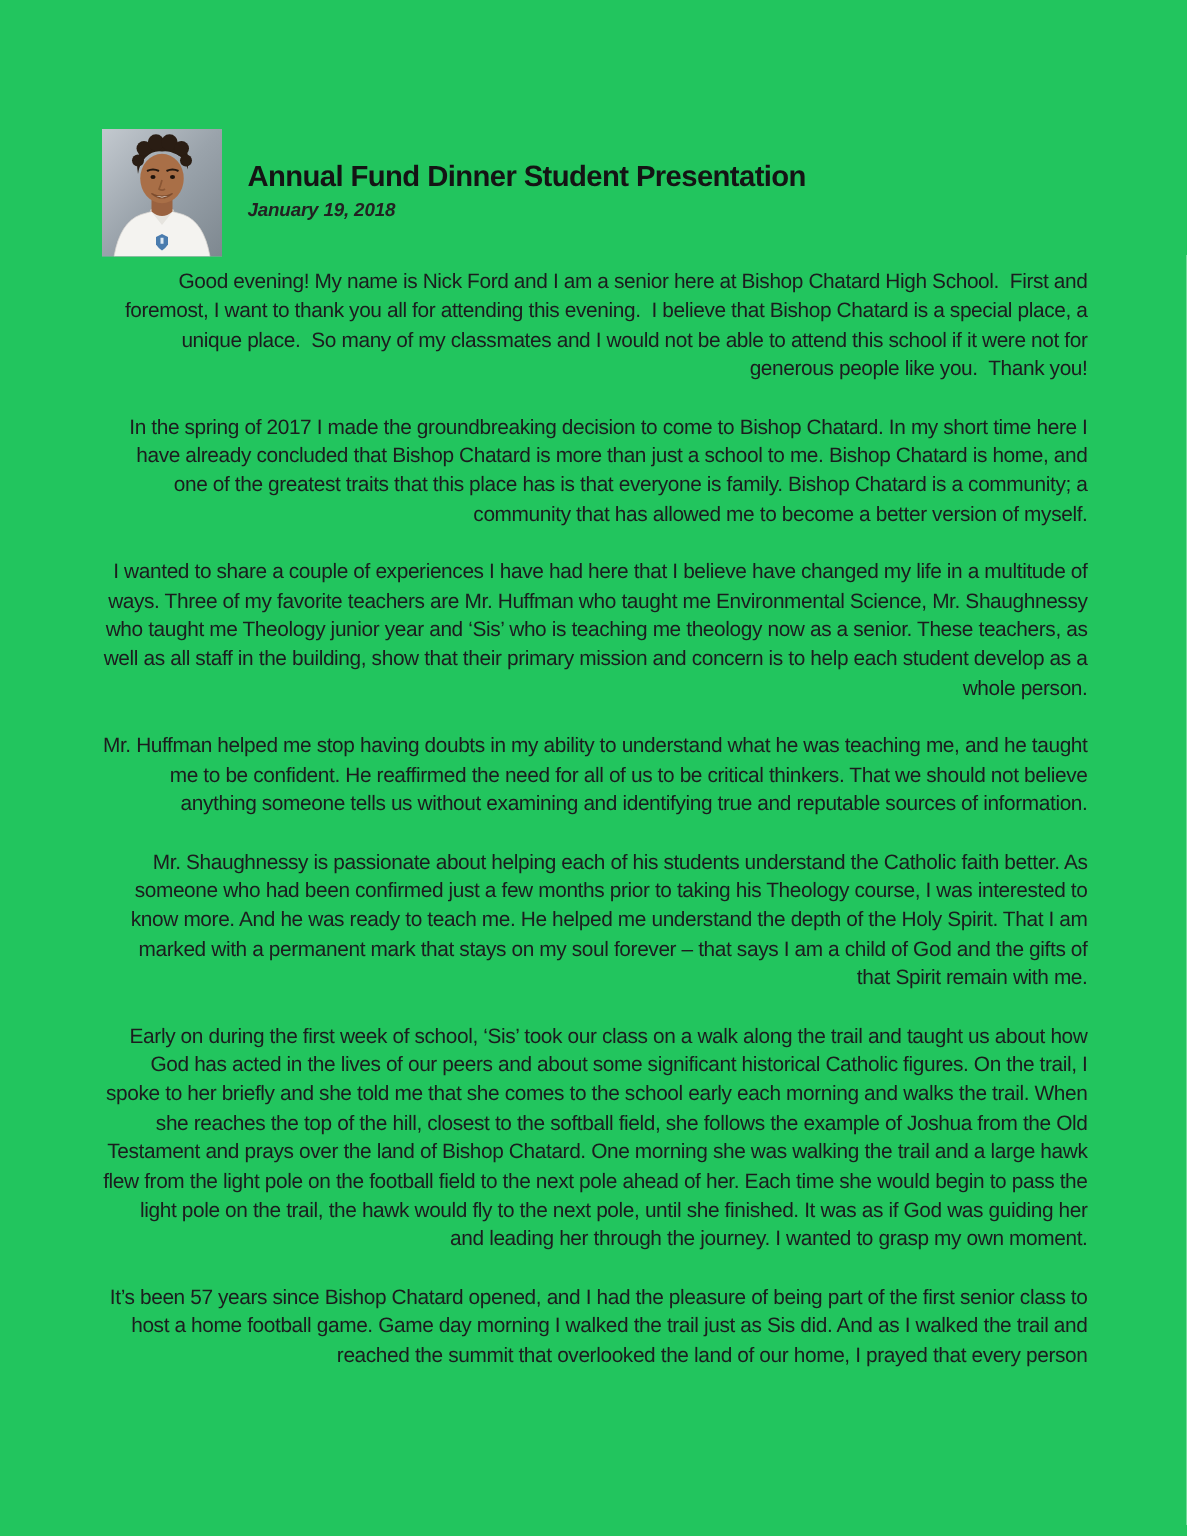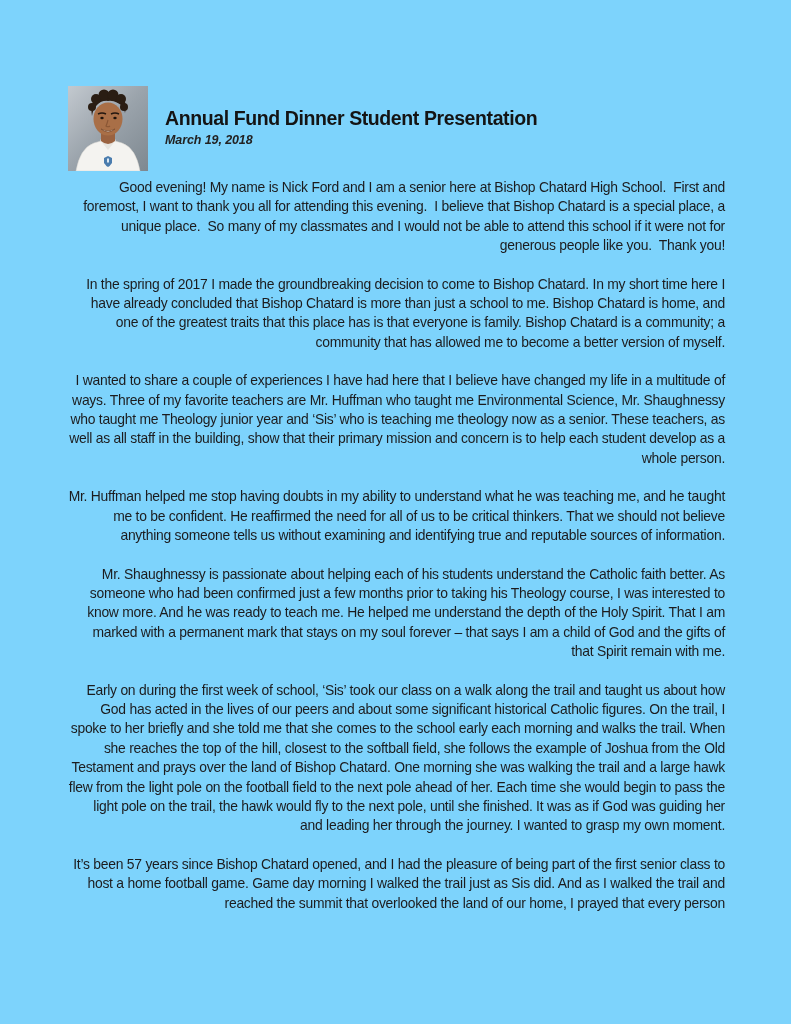--- a/index.html
+++ b/index.html
@@ -12,21 +12,21 @@
     height: 1024px;
     font-family: "Liberation Sans", sans-serif;
     color: #1d1d1f;
     overflow: hidden;
   }
   .page {
     box-sizing: border-box;
     width: 791px;
     height: 1024px;
     padding: 86px 66px 40px 68px;
-    background: #7dd3fc;
+    background: #22c55e;
   }
   .doc-header {
     display: flex;
     align-items: flex-start;
     gap: 17px;
     margin-bottom: 7px;
   }
   .photo-frame {
     width: 80px;
     height: 85px;
@@ -109,21 +109,21 @@
 
         <path d="M33 43 Q40 49 47 43 Q40 46.5 33 43 Z" fill="#ffffff" stroke="#7c4b2c" stroke-width="0.8"></path>
 
         <path d="M40 70 L44 72 L44 77 Q42 80 40 81 Q38 80 36 77 L36 72 Z" fill="#4a7cae"></path>
         <rect x="39" y="72.5" width="2" height="4" fill="#dce8f2"></rect>
       </svg>
     </div>
 
     <div class="title-block">
       <div class="doc-title">Annual Fund Dinner Student Presentation</div>
-      <div class="doc-date">March 19, 2018</div>
+      <div class="doc-date">January 19, 2018</div>
     </div>
 
   </div>
 
   <div class="doc-body">
     <p>Good evening! My name is Nick Ford and I am a senior here at Bishop Chatard High School.  First and foremost, I want to thank you all for attending this evening.  I believe that Bishop Chatard is a special place, a unique place.  So many of my classmates and I would not be able to attend this school if it were not for generous people like you.  Thank you!</p>
     <p>In the spring of 2017 I made the groundbreaking decision to come to Bishop Chatard. In my short time here I have already concluded that Bishop Chatard is more than just a school to me. Bishop Chatard is home, and one of the greatest traits that this place has is that everyone is family. Bishop Chatard is a community; a community that has allowed me to become a better version of myself.</p>
     <p>I wanted to share a couple of experiences I have had here that I believe have changed my life in a multitude of ways. Three of my favorite teachers are Mr. Huffman who taught me Environmental Science, Mr. Shaughnessy who taught me Theology junior year and ‘Sis’ who is teaching me theology now as a senior. These teachers, as well as all staff in the building, show that their primary mission and concern is to help each student develop as a whole person.</p>
     <p>Mr. Huffman helped me stop having doubts in my ability to understand what he was teaching me, and he taught me to be confident. He reaffirmed the need for all of us to be critical thinkers. That we should not believe anything someone tells us without examining and identifying true and reputable sources of information.</p>
     <p>Mr. Shaughnessy is passionate about helping each of his students understand the Catholic faith better. As someone who had been confirmed just a few months prior to taking his Theology course, I was interested to know more. And he was ready to teach me. He helped me understand the depth of the Holy Spirit. That I am marked with a permanent mark that stays on my soul forever – that says I am a child of God and the gifts of that Spirit remain with me.</p>

